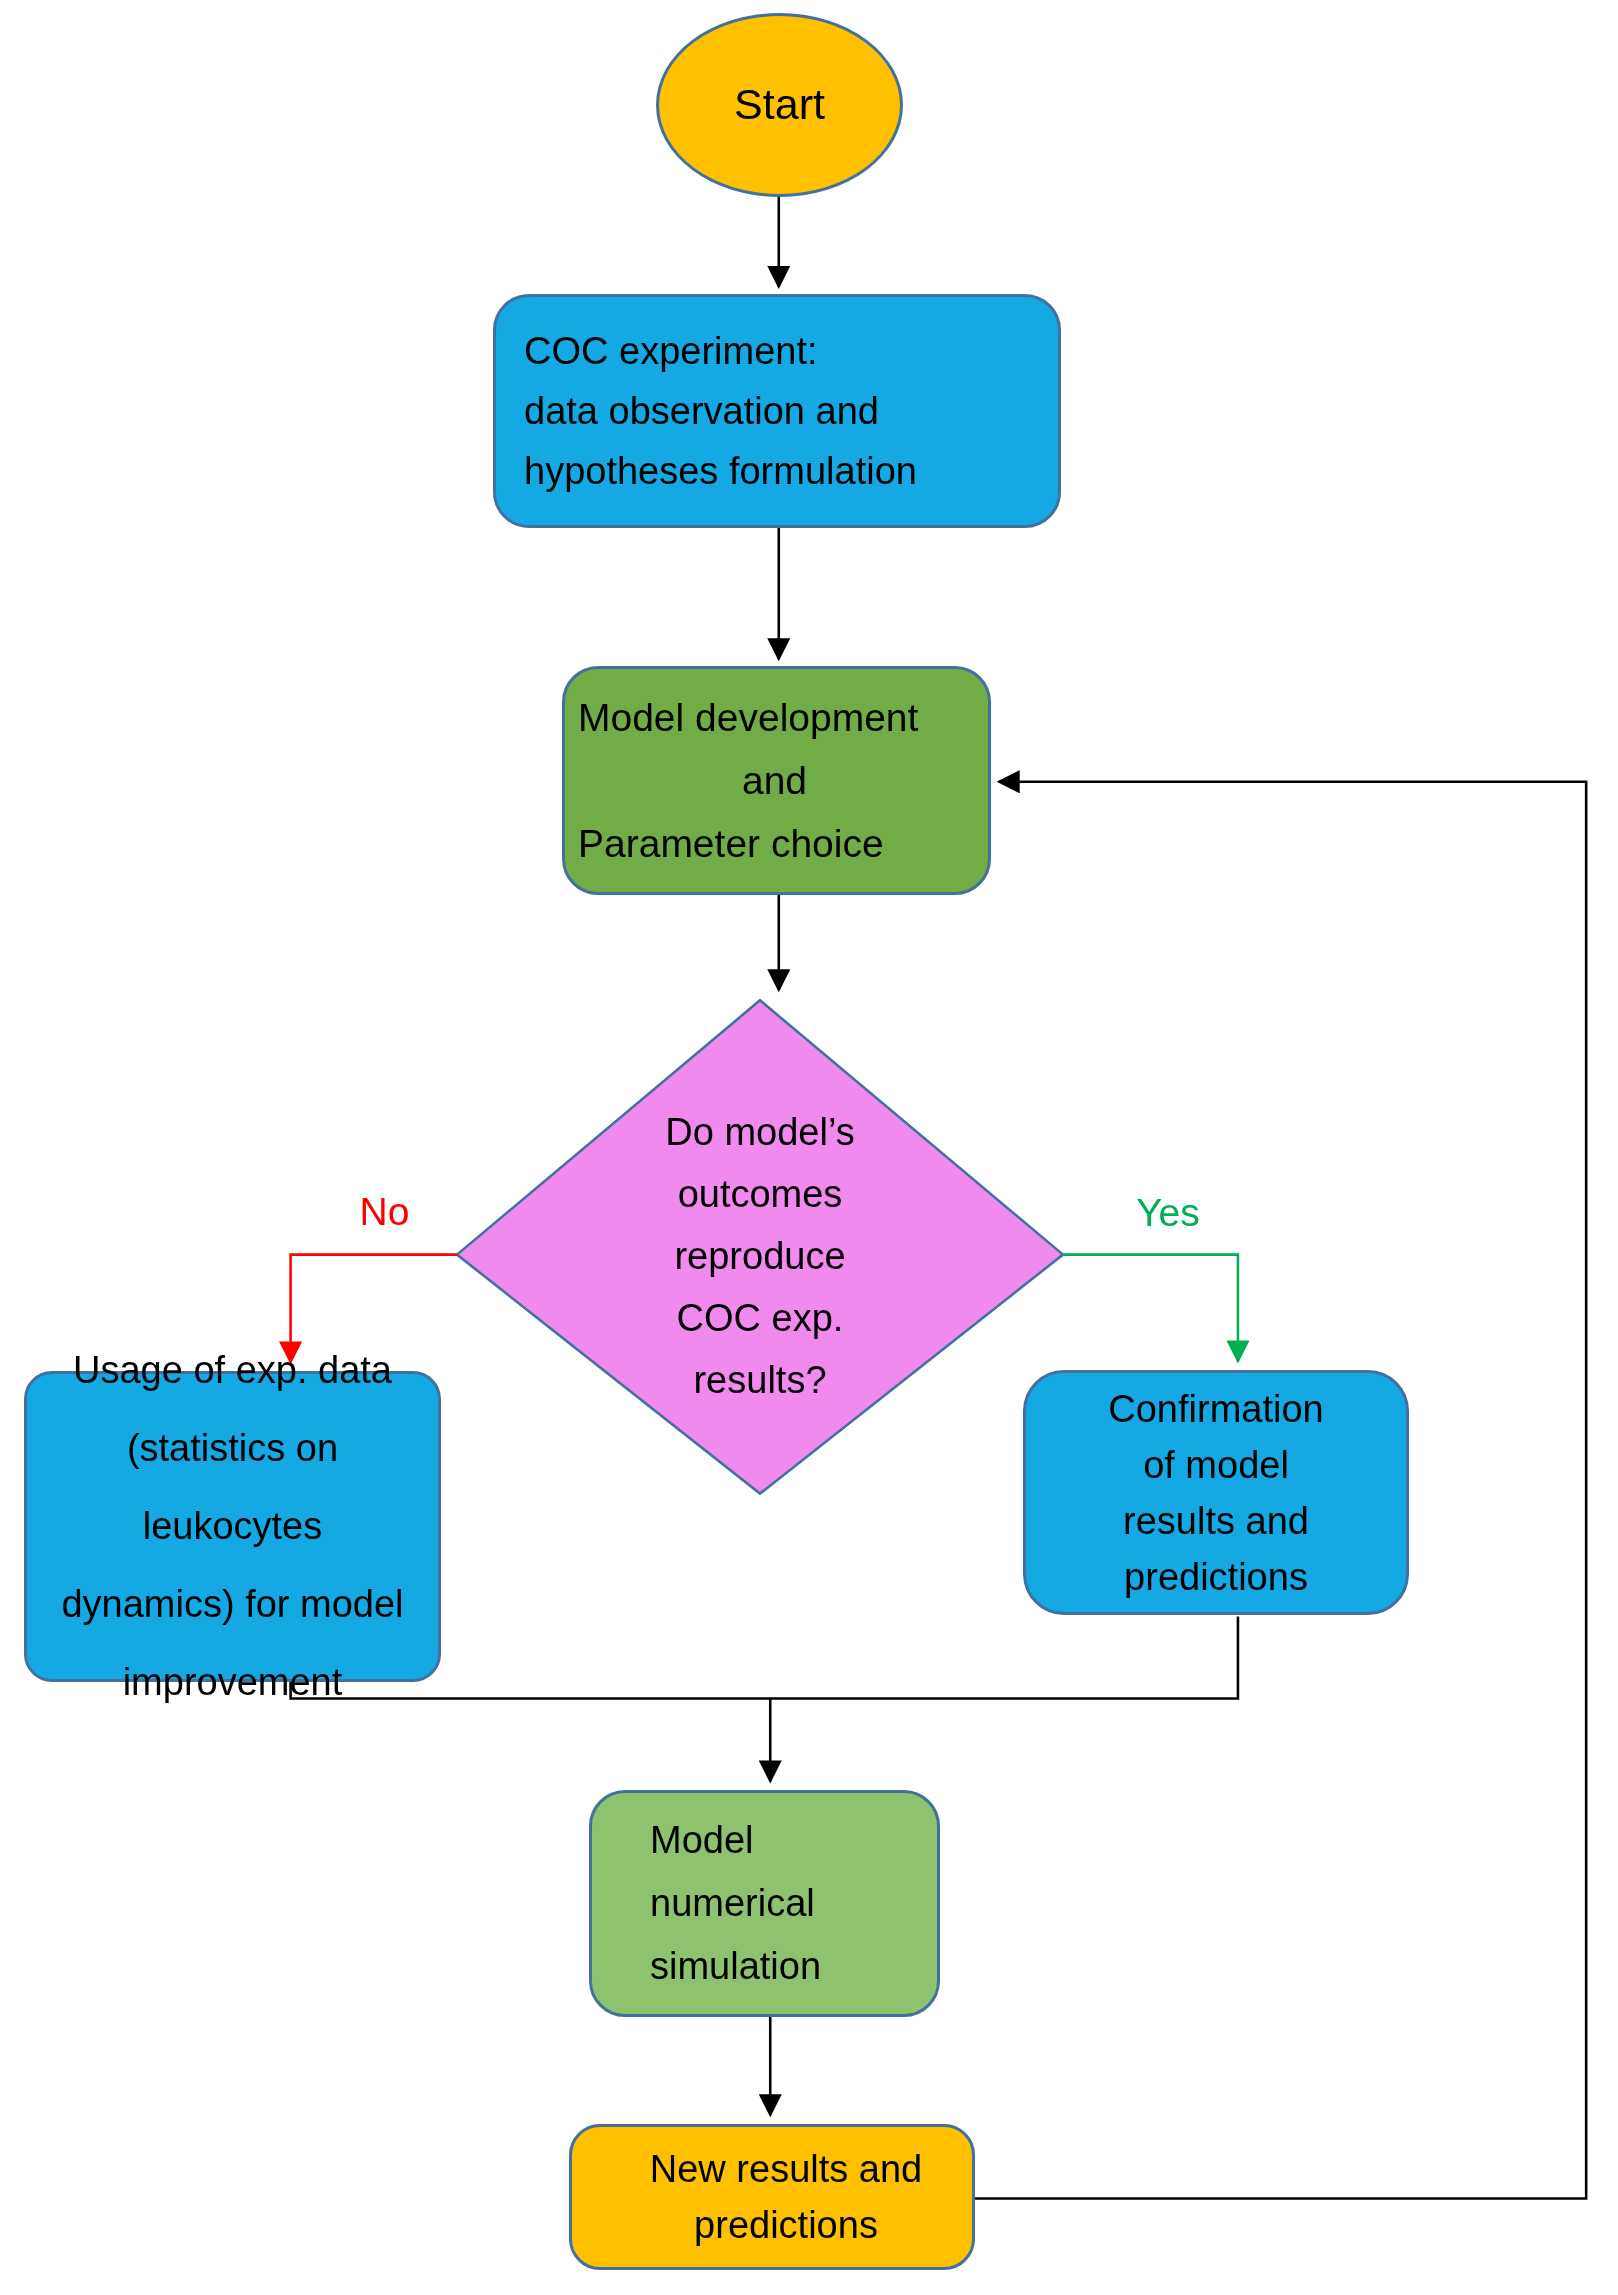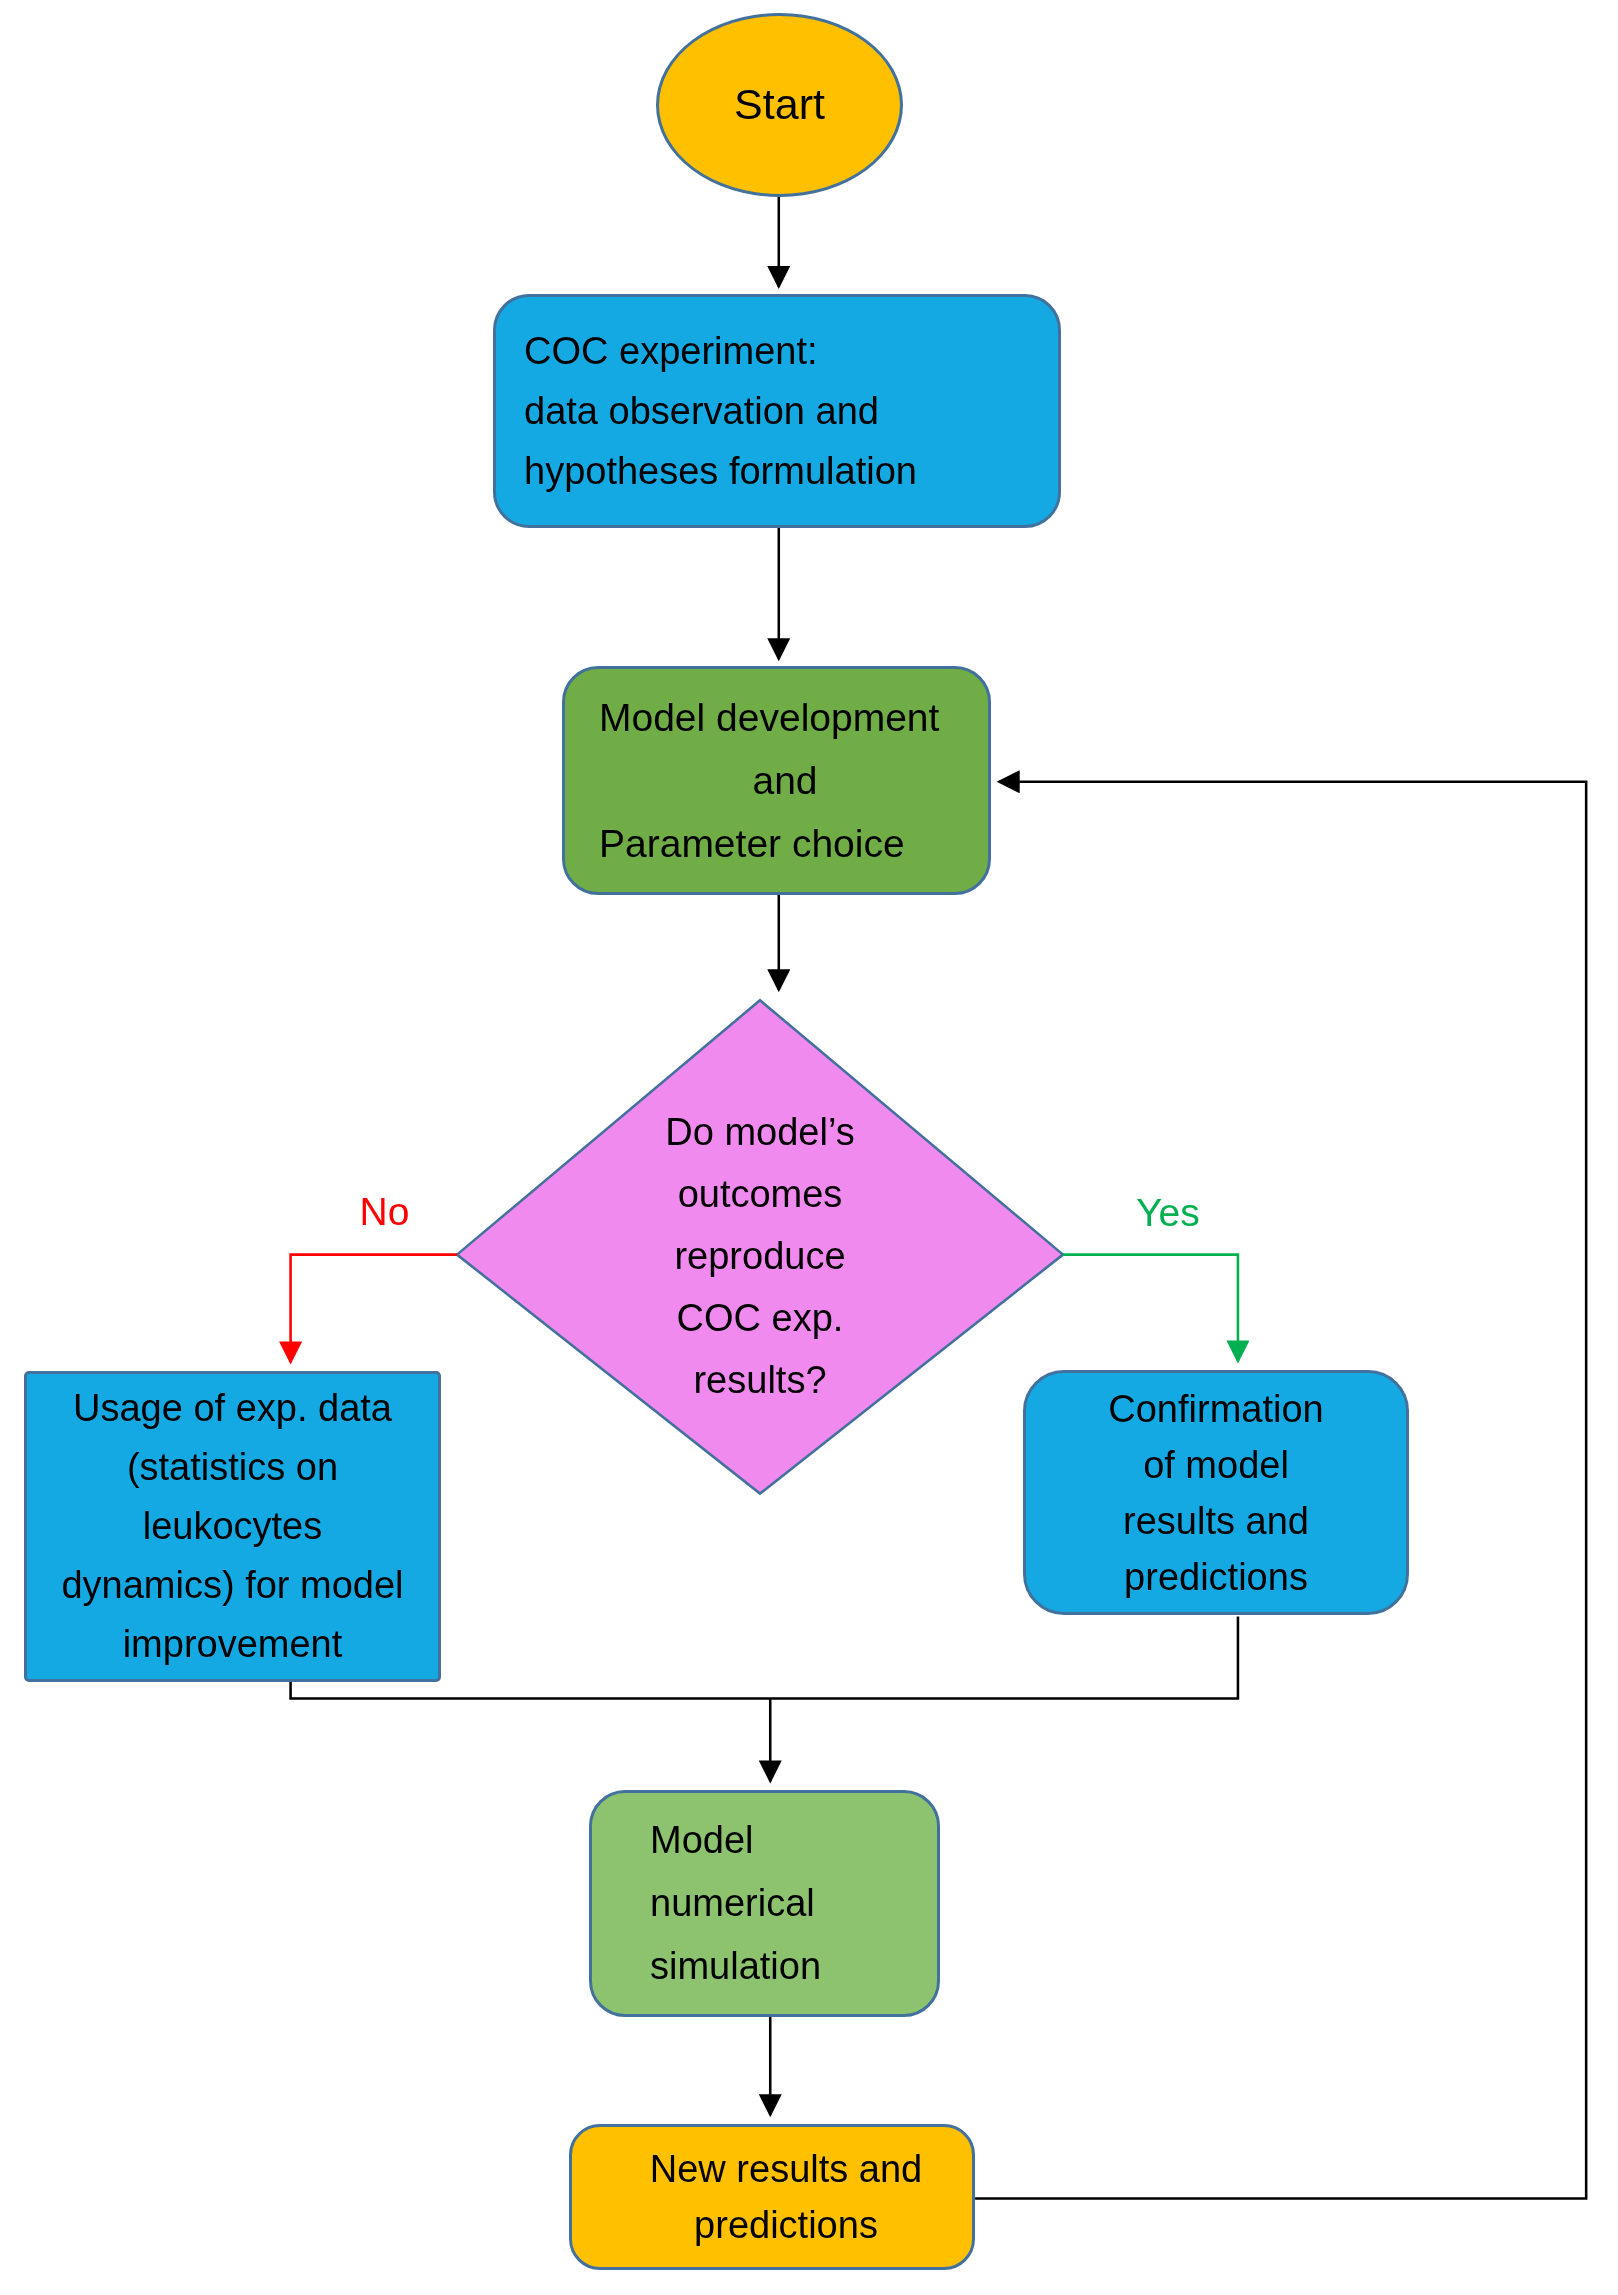--- a/index.html
+++ b/index.html
@@ -46,34 +46,34 @@
   }
   .node-coc{
     left:493px;top:294px;width:568px;height:234px;
     border-radius:36px;background:var(--node-blue);
     font-size:38px;padding-left:28px;
   }
   .node-coc .line{line-height:60px;}
   .node-modeldev{
     left:562px;top:666px;width:429px;height:229px;
     border-radius:36px;background:var(--node-green);
-    font-size:39px;padding:0 17px 0 34px;
+    font-size:39px;padding:0 17px 0 13px;
   }
   .node-modeldev .line{line-height:63px;}
   .node-modeldev .line.center{text-align:center;}
   .diamond-text{
     position:absolute;left:555px;top:1100px;width:410px;height:311px;
     display:flex;flex-direction:column;justify-content:center;
     text-align:center;font-size:38px;align-items:center;
   }
   .diamond-text .line{line-height:62px;white-space:nowrap;}
   .node-usage{
     left:24px;top:1371px;width:417px;height:311px;
-    border-radius:5px;background:var(--node-blue);
-    text-align:center;font-size:38px;
+    border-radius:28px;background:var(--node-blue);
+    text-align:center;font-size:38px;gap:19px;
   }
   .node-usage .line{line-height:59px;}
   .node-confirm{
     left:1023px;top:1370px;width:386px;height:245px;
     border-radius:41px;background:var(--node-blue);
     text-align:center;font-size:38px;
   }
   .node-confirm .line{line-height:56px;}
   .node-sim{
     left:589px;top:1790px;width:351px;height:227px;

